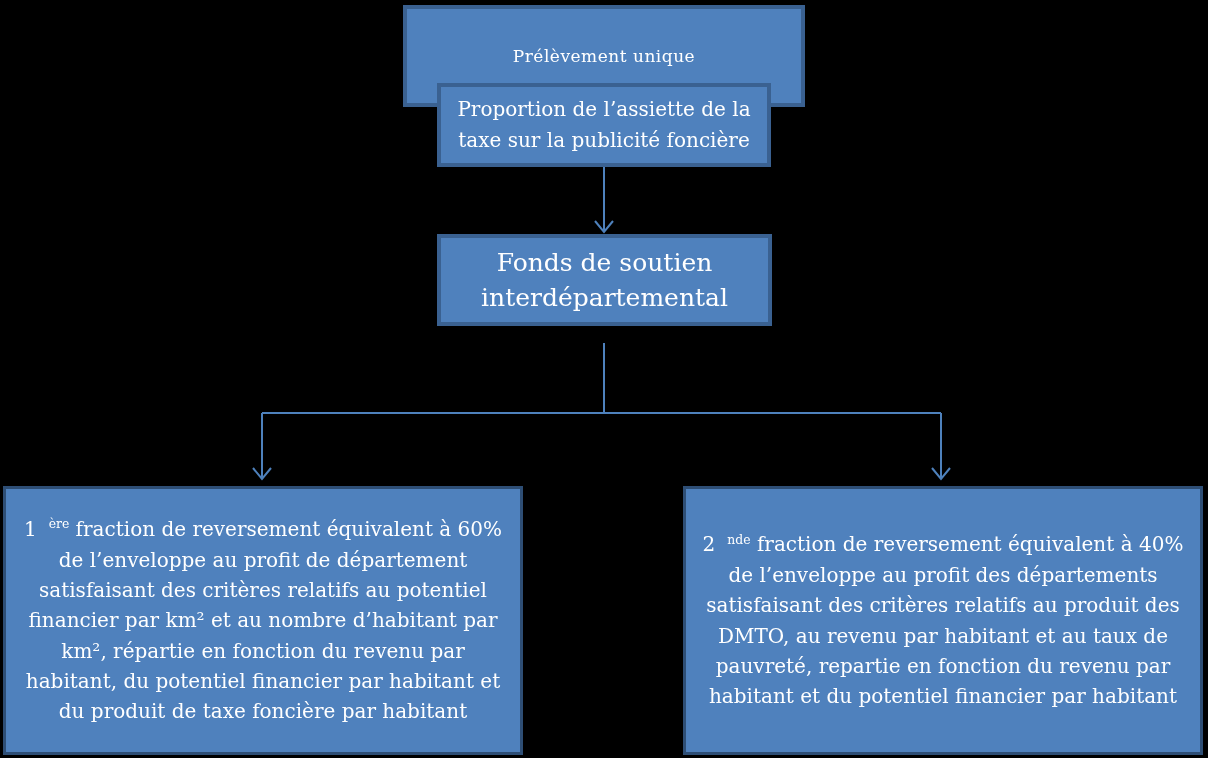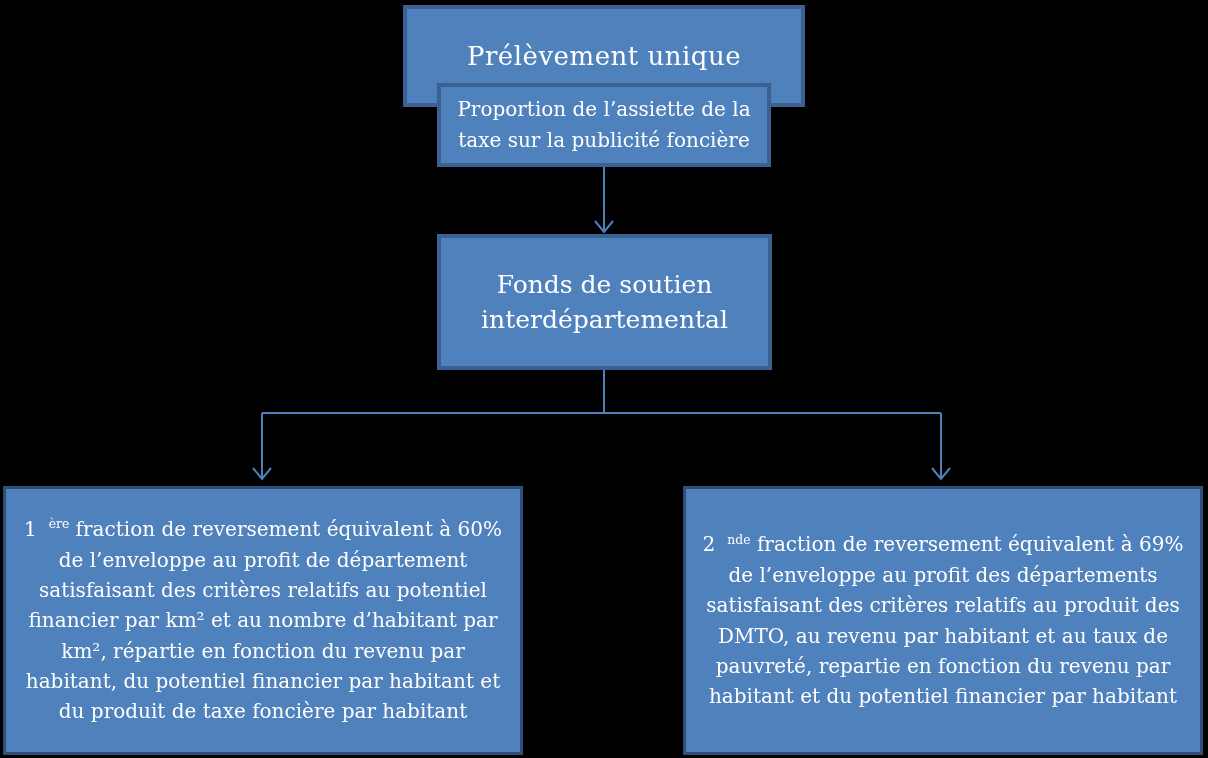--- a/index.html
+++ b/index.html
@@ -29,35 +29,35 @@
     display: flex;
     align-items: center;
     justify-content: center;
     text-align: center;
   }
   .node-top {
     left: 403px; top: 5px;
     width: 402px; height: 102px;
     border: 4px solid #3A6191;
     z-index: 2;
-    font-size: 26px;
+    font-size: 17px;
     letter-spacing: 0.5px;
   }
   .node-sub {
     left: 437px; top: 83px;
     width: 334px; height: 84px;
     border: 4px solid #3A6191;
     z-index: 3;
     font-size: 20px;
     line-height: 1.55;
     padding: 2px 6px;
   }
   .node-middle {
     left: 437px; top: 234px;
-    width: 335px; height: 136px;
+    width: 335px; height: 92px;
     border: 4px solid #3A6191;
     z-index: 2;
     font-size: 25px;
     line-height: 1.4;
     padding: 0 18px;
   }
   .node-leaf {
     top: 486px;
     width: 520px; height: 269px;
     border: 3px solid #2E4E75;
@@ -100,16 +100,16 @@
 
   <div class="node node-middle">
     <p>Fonds de soutien interdépartemental</p>
   </div>
 
   <div class="node node-leaf node-leaf-left">
     <p><span>1</span><sup>ère</sup> <span>fraction de reversement équivalent à 60% de l’enveloppe au profit de département satisfaisant des critères relatifs au potentiel financier par km² et au nombre d’habitant par km², répartie en fonction du revenu par habitant, du potentiel financier par habitant et du produit de taxe foncière par habitant</span></p>
   </div>
 
   <div class="node node-leaf node-leaf-right">
-    <p><span>2</span><sup>nde</sup> <span>fraction de reversement équivalent à 69% de l’enveloppe au profit des départements satisfaisant des critères relatifs au produit des DMTO, au revenu par habitant et au taux de pauvreté, repartie en fonction du revenu par habitant et du potentiel financier par habitant</span></p>
+    <p><span>2</span><sup>nde</sup> <span>fraction de reversement équivalent à 40% de l’enveloppe au profit des départements satisfaisant des critères relatifs au produit des DMTO, au revenu par habitant et au taux de pauvreté, repartie en fonction du revenu par habitant et du potentiel financier par habitant</span></p>
   </div>
 
 </div>
 
 </body></html>

